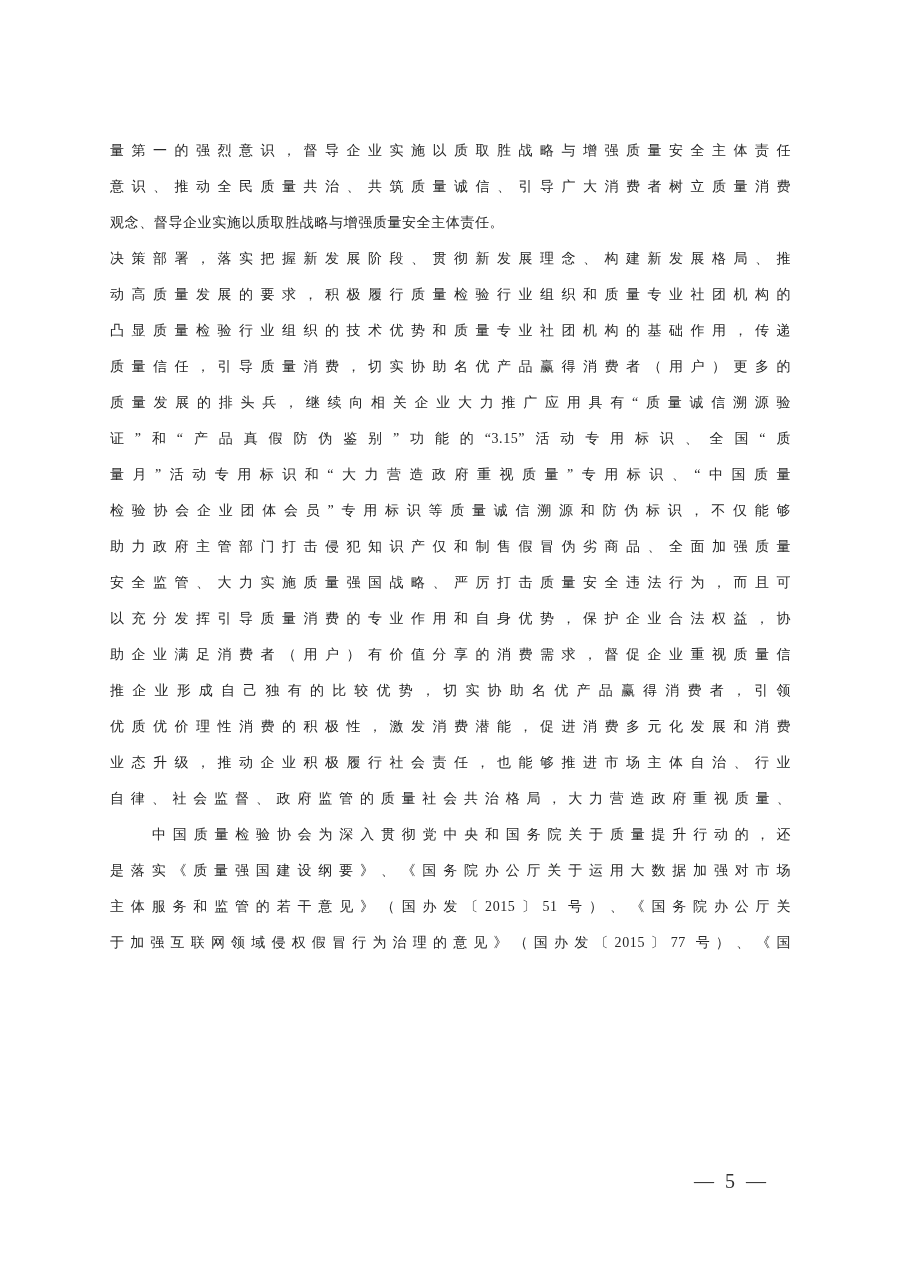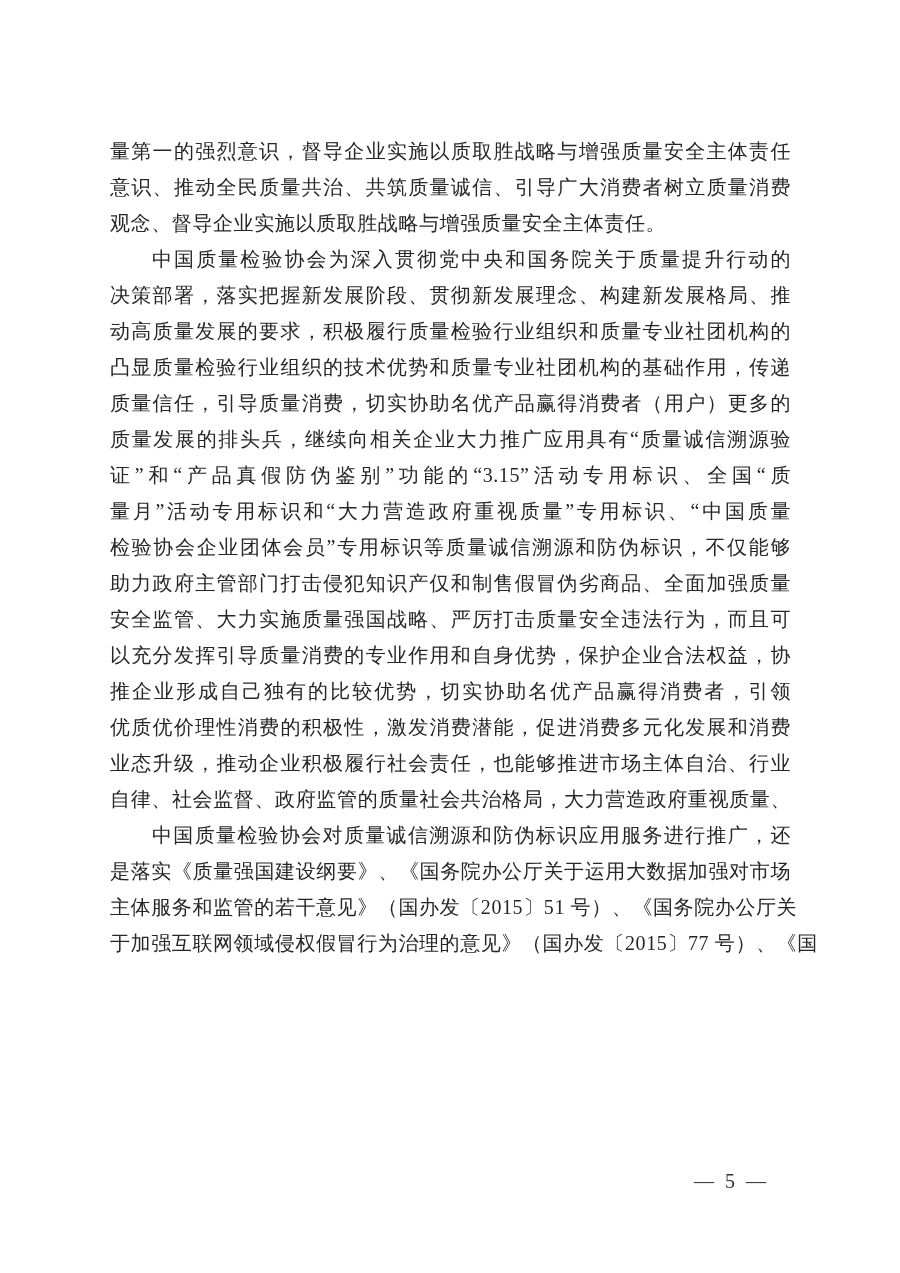--- a/index.html
+++ b/index.html
@@ -20,21 +20,21 @@
     position: absolute;
     left: 110px;
     top: 133px;
     width: 681px;
   }
   .paragraph {
     margin: 0;
     padding: 0;
   }
   .line {
-    font-size: 20px;
+    font-size: 14px;
     line-height: 36px;
     height: 36px;
     letter-spacing: 0.6px;
     white-space: nowrap;
     text-align: left;
   }
   .line.full {
     text-align: justify;
     text-align-last: justify;
     text-justify: inter-character;
@@ -57,38 +57,38 @@
 <body>
 
 <div class="page">
   <div class="text-block">
       <div class="paragraph">
         <div class="line full">量第一的强烈意识，督导企业实施以质取胜战略与增强质量安全主体责任</div>
         <div class="line full">意识、推动全民质量共治、共筑质量诚信、引导广大消费者树立质量消费</div>
         <div class="line">观念、督导企业实施以质取胜战略与增强质量安全主体责任。</div>
       </div>
       <div class="paragraph">
-        <div class="line indent full">中国质量检验协会为深入贯彻党中央和国务院关于质量提升行动的</div>
         <div class="line full">决策部署，落实把握新发展阶段、贯彻新发展理念、构建新发展格局、推</div>
         <div class="line full">动高质量发展的要求，积极履行质量检验行业组织和质量专业社团机构的</div>
         <div class="line full">凸显质量检验行业组织的技术优势和质量专业社团机构的基础作用，传递</div>
         <div class="line full">质量信任，引导质量消费，切实协助名优产品赢得消费者（用户）更多的</div>
         <div class="line full">质量发展的排头兵，继续向相关企业大力推广应用具有“质量诚信溯源验</div>
         <div class="line full">证”和“产品真假防伪鉴别”功能的“3.15”活动专用标识、全国“质</div>
         <div class="line full">量月”活动专用标识和“大力营造政府重视质量”专用标识、“中国质量</div>
         <div class="line full">检验协会企业团体会员”专用标识等质量诚信溯源和防伪标识，不仅能够</div>
         <div class="line full">助力政府主管部门打击侵犯知识产仅和制售假冒伪劣商品、全面加强质量</div>
         <div class="line full">安全监管、大力实施质量强国战略、严厉打击质量安全违法行为，而且可</div>
         <div class="line full">以充分发挥引导质量消费的专业作用和自身优势，保护企业合法权益，协</div>
+        <div class="line full">助企业满足消费者（用户）有价值分享的消费需求，督促企业重视质量信</div>
         <div class="line full">推企业形成自己独有的比较优势，切实协助名优产品赢得消费者，引领</div>
         <div class="line full">优质优价理性消费的积极性，激发消费潜能，促进消费多元化发展和消费</div>
         <div class="line full">业态升级，推动企业积极履行社会责任，也能够推进市场主体自治、行业</div>
         <div class="line full">自律、社会监督、政府监管的质量社会共治格局，大力营造政府重视质量、</div>
       </div>
       <div class="paragraph">
-        <div class="line indent full">中国质量检验协会对质量诚信溯源和防伪标识应用服务进行推广，还</div>
+        <div class="line indent full">中国质量检验协会为深入贯彻党中央和国务院关于质量提升行动的，还</div>
         <div class="line full">是落实《质量强国建设纲要》、《国务院办公厅关于运用大数据加强对市场</div>
         <div class="line full">主体服务和监管的若干意见》（国办发〔2015〕51 号）、《国务院办公厅关</div>
         <div class="line full">于加强互联网领域侵权假冒行为治理的意见》（国办发〔2015〕77 号）、《国</div>
       </div>
     </div>
   <div class="page-number">— 5 —</div>
 </div>
 
 </body></html>

